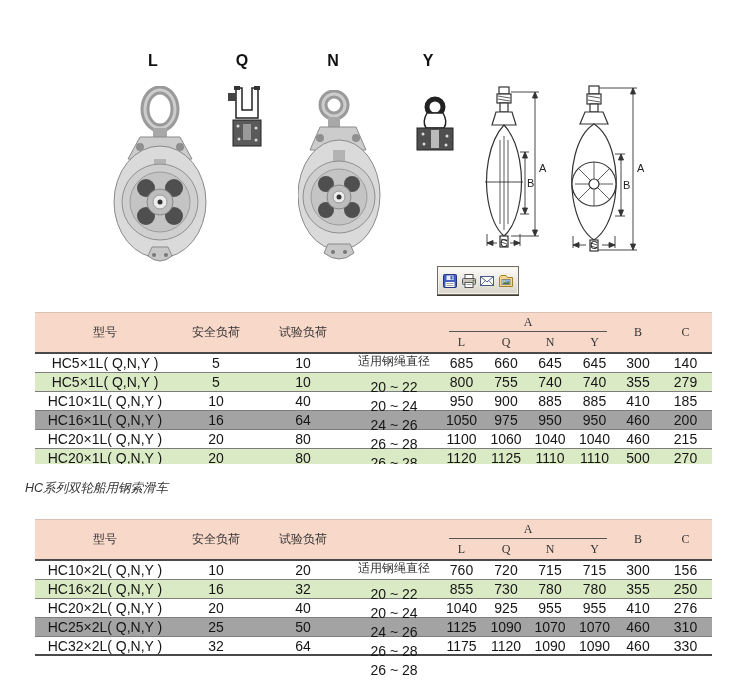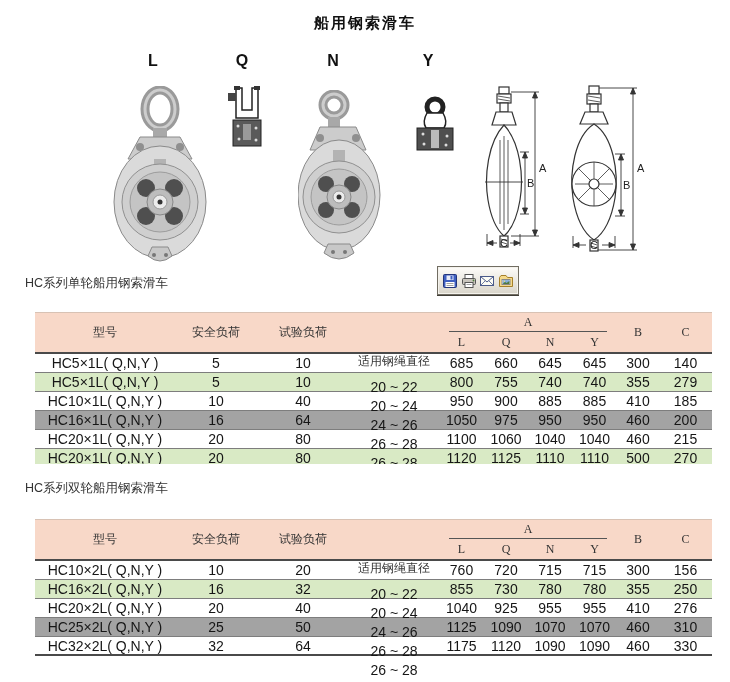--- a/index.html
+++ b/index.html
@@ -19,21 +19,21 @@
   #fig-q { left:226px; top:84px;  width:42px; height:68px; }
   #fig-n { left:298px; top:90px;  width:84px; height:178px; }
   #fig-y { left:413px; top:96px;  width:44px; height:58px; }
   #fig-d1{ left:477px; top:84px;  width:80px; height:172px; }
   #fig-d2{ left:563px; top:84px;  width:90px; height:172px; }
   .fig svg { width:100%; height:100%; display:block; }
   .dim-text { font-family:"Liberation Sans", sans-serif; font-size:11px; fill:#222; }
 
   .section-heading { position:absolute; left:25px; font-size:12.5px; color:#333; }
   #heading-single { top:275px; }
-  #heading-double { top:480px; }
+  #heading-double { top:480px;font-style:italic; }
 
   .img-toolbar { position:absolute; left:437px; top:266px; width:82px; height:29px;
     background:linear-gradient(#fdfcf9,#d9d5ca); border:1px solid #716d62;
     box-shadow:0 1px 0 #3f3d36, inset 0 0 0 1px #f4f2ec;
     display:flex; align-items:center; justify-content:space-around; padding:0 3px; }
   .tb-btn { width:18px; height:18px; display:flex; align-items:center; justify-content:center; cursor:pointer; }
   .tb-btn svg { width:16px; height:16px; display:block; }
 
   .data-table { position:absolute; left:35px; width:677px; background:#fff; }
   #table-single { top:312px; height:152px; overflow:hidden; }
@@ -62,21 +62,20 @@
   .bg-white { background:#ffffff; }
   .bg-green { background:#d9eac5; }
   .bg-yellow{ background:#a3a3a3; }
   .thead { background:#f8d8c8; }
 </style>
 </head>
 <body>
 
 <div id="page">
 
-  <div class="page-title">船用钢索滑车</div>
 
   <div class="variant-label" id="vl-0">L</div>
   <div class="variant-label" id="vl-1">Q</div>
   <div class="variant-label" id="vl-2">N</div>
   <div class="variant-label" id="vl-3">Y</div>
 
   <div class="fig" id="fig-l">
     <svg viewBox="0 0 98 180">
       <ellipse cx="50" cy="23" rx="15" ry="19" fill="none" stroke="#9a9a9a" stroke-width="9"></ellipse>
       <ellipse cx="50" cy="23" rx="15" ry="19" fill="none" stroke="#cdcdcd" stroke-width="3"></ellipse>
@@ -224,21 +223,20 @@
         <line x1="39" y1="161" x2="52" y2="161"></line>
         <path d="M10,161 l6,-2.5 v5 Z"></path>
           <path d="M52,161 l-6,-2.5 v5 Z"></path>
       </g>
       <text class="dim-text" x="74" y="88">A</text>
       <text class="dim-text" x="60" y="105">B</text>
       <text class="dim-text" x="27" y="165">C</text>
     </svg>
   </div>
 
-  <div class="section-heading" id="heading-single">HC系列单轮船用钢索滑车</div>
 
   <div class="img-toolbar">
     <div class="tb-btn">
       <svg viewBox="0 0 16 16">
         <rect x="1.5" y="1.5" width="13" height="13" rx="1" fill="#3f5fc0" stroke="#23357a"></rect>
         <rect x="4.5" y="2.5" width="7" height="4.5" fill="#e8ecf8"></rect>
         <rect x="8.5" y="3" width="2" height="3.5" fill="#3f5fc0"></rect>
         <rect x="3.5" y="9" width="9" height="5" fill="#ffffff"></rect>
         <line x1="4.5" y1="10.5" x2="11.5" y2="10.5" stroke="#888" stroke-width="0.8"></line>
         <line x1="4.5" y1="12.5" x2="11.5" y2="12.5" stroke="#888" stroke-width="0.8"></line>

